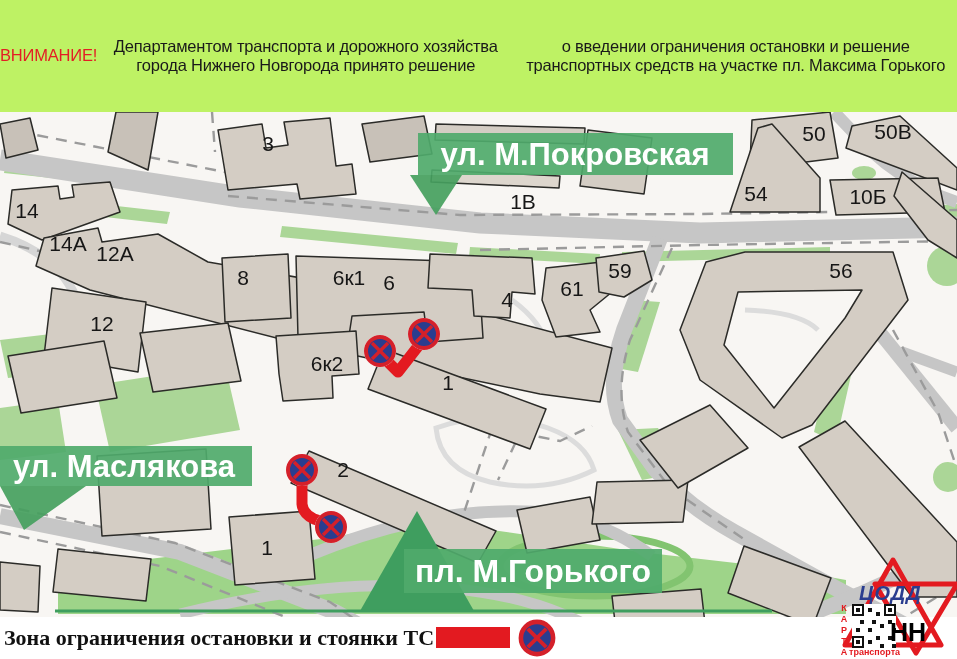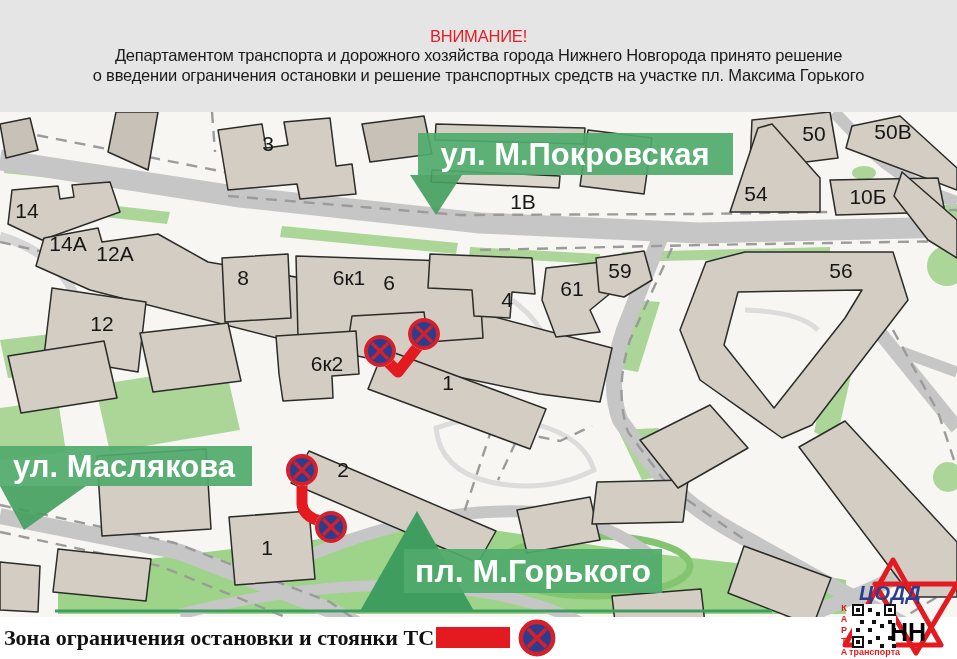--- a/index.html
+++ b/index.html
@@ -1,20 +1,20 @@
 <!DOCTYPE html>
 <html lang="ru"><head>
 <meta charset="utf-8">
 <style>
   html,body{margin:0;padding:0;background:#fff;}
   .canvas{position:relative;width:957px;height:659px;overflow:hidden;background:#fff;
           font-family:"Liberation Sans",sans-serif;}
   
-  .header{position:absolute;left:0;top:0;width:957px;height:112px;background:#e5e5e5;
-          display:flex;flex-direction:column;justify-content:center;align-items:center;
+  .header{position:absolute;left:0;top:0;width:957px;height:112px;background:#bef264;
+          display:flex;justify-content:center;align-items:center;
           text-align:center;font-size:16.5px;line-height:19.5px;letter-spacing:-0.2px;color:#1a1a1a;z-index:5;}
   .header .red{color:#e31e25;}
   
   svg.map{position:absolute;left:0;top:0;z-index:1;}
   .blabel{font-family:"Liberation Sans",sans-serif;font-size:21px;fill:#161616;}
   .stname{font-family:"Liberation Sans",sans-serif;font-weight:bold;fill:#ffffff;}
   .legend-text{font-family:"Liberation Serif",serif;font-weight:bold;font-size:22px;fill:#111;}
   
   .logo{position:absolute;left:828px;top:548px;width:129px;height:111px;z-index:8;}
   .logo svg{position:absolute;left:0;top:0;}

